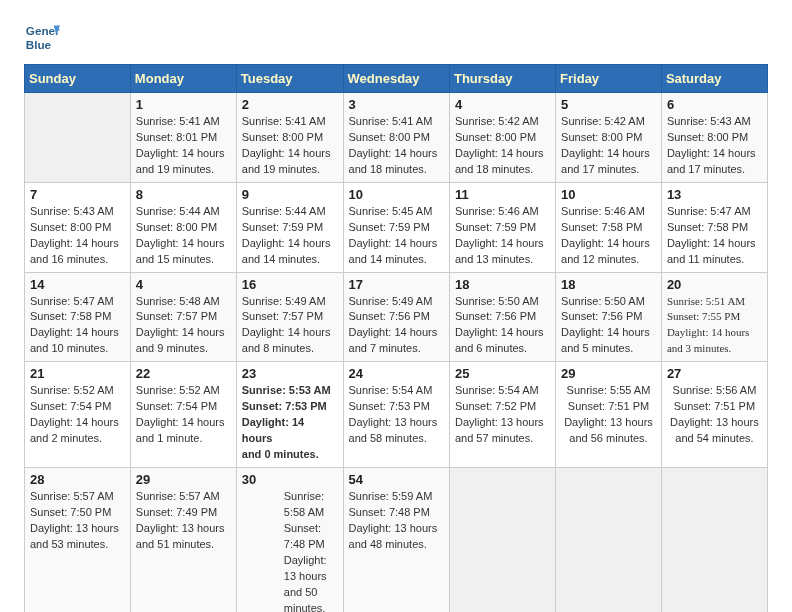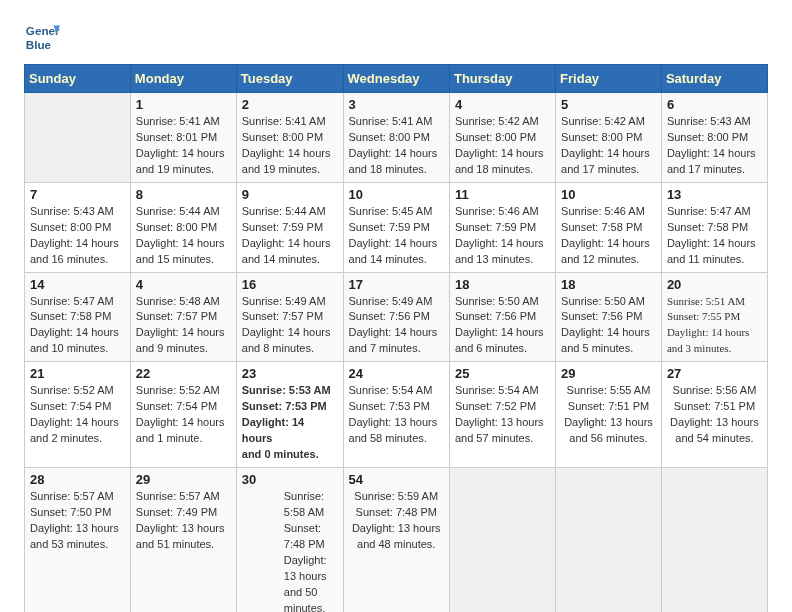--- a/index.html
+++ b/index.html
@@ -327,21 +327,21 @@
         </td>
         <td>
           <span class="day-number">30</span>
           <div class="day-info" style="white-space: pre-line; margin-left: 42px;">Sunrise: 5:58 AM
 Sunset: 7:48 PM
 Daylight: 13 hours
 and 50 minutes.</div>
         </td>
         <td>
           <span class="day-number">54</span>
-          <div class="day-info" style="white-space: pre-line; text-align: center;">Sunrise: 5:59 AM
+          <div class="day-info" style="white-space: pre-line;">Sunrise: 5:59 AM
 Sunset: 7:48 PM
 Daylight: 13 hours
 and 48 minutes.</div>
         </td>
         <td class="empty"></td>
         <td class="empty"></td>
         <td class="empty"></td>
       </tr>
     </tbody>
 </table>

